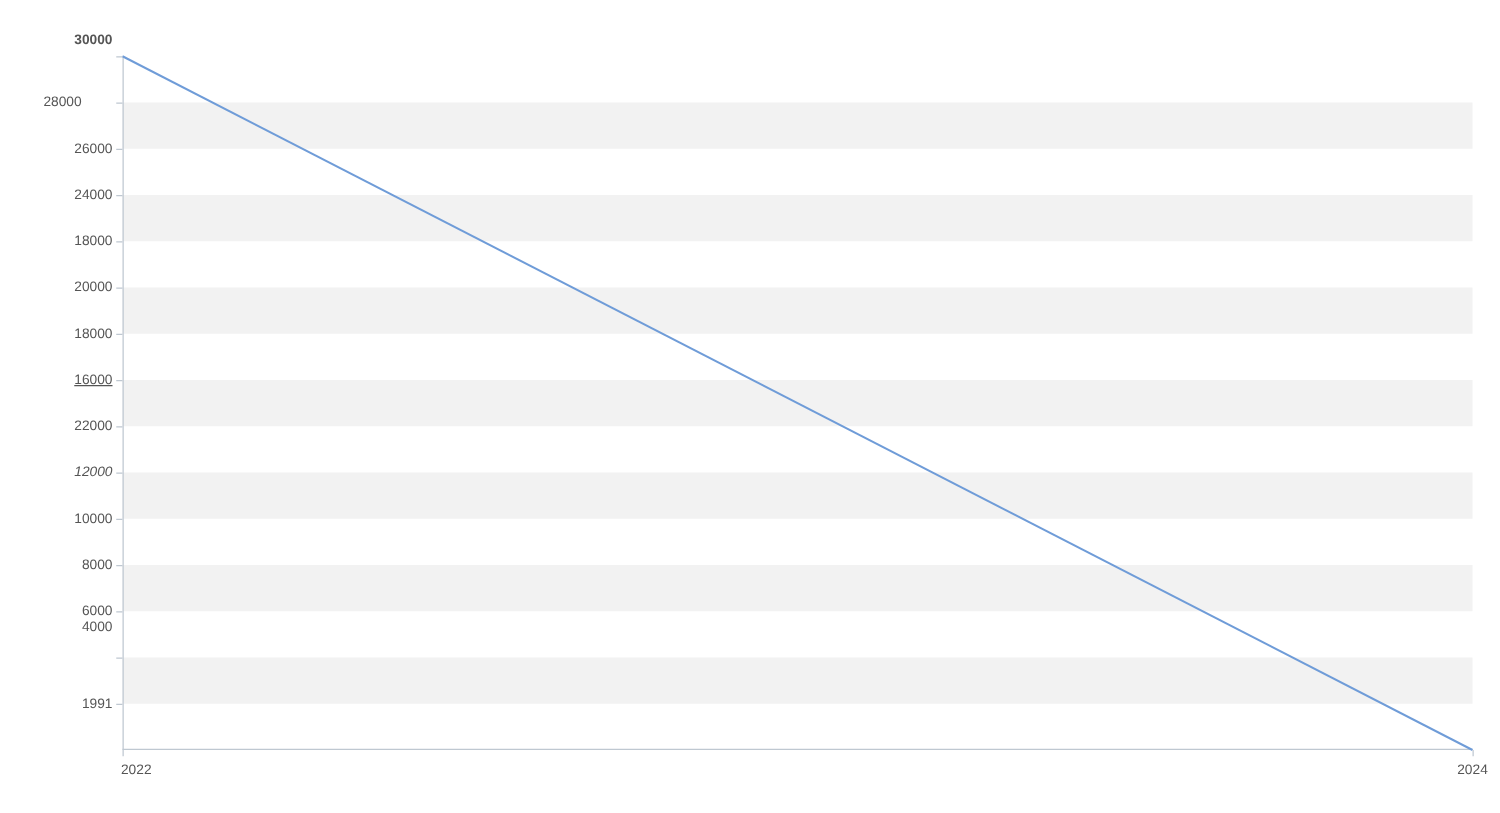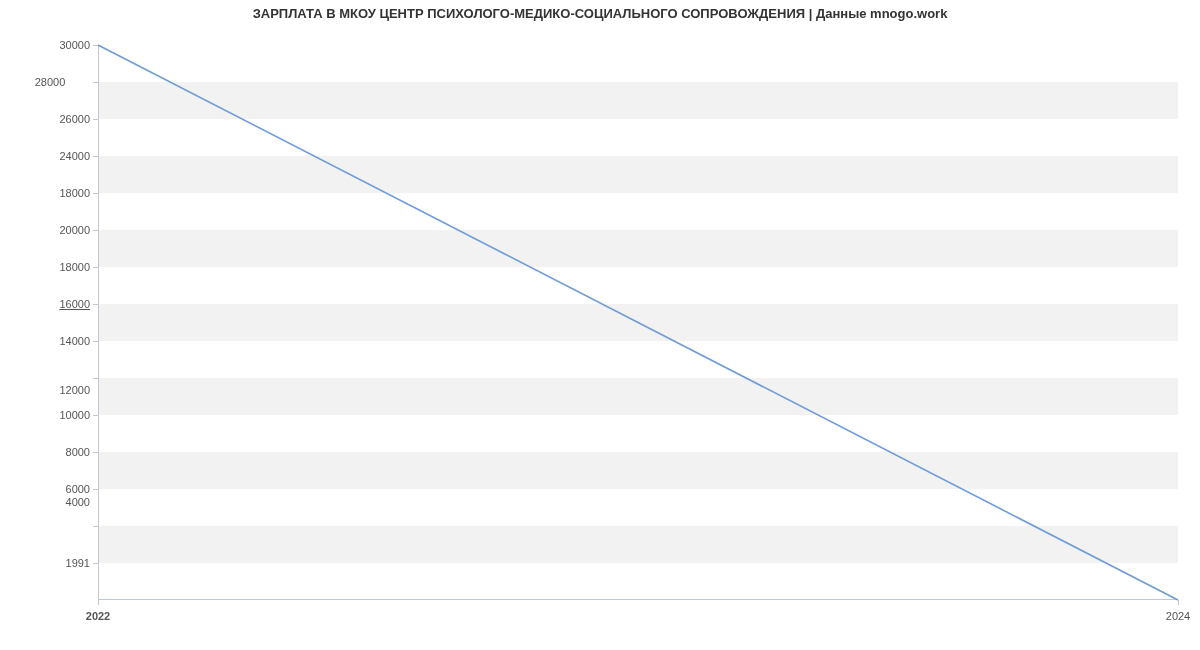--- a/index.html
+++ b/index.html
@@ -92,21 +92,20 @@
     top: 0;
     width: 100%;
     height: 100%;
     overflow: visible;
   }
 </style>
 </head>
 <body>
 
 <div class="chart-wrap">
-  <div class="title">ЗАРПЛАТА В МКОУ ЦЕНТР ПСИХОЛОГО-МЕДИКО-СОЦИАЛЬНОГО СОПРОВОЖДЕНИЯ | Данные mnogo.work</div>
 
   <div class="plot" id="plot">
       <div class="band" style="top: 37px; height: 37px;"></div>
       <div class="band" style="top: 111px; height: 37px;"></div>
       <div class="band" style="top: 185px; height: 37px;"></div>
       <div class="band" style="top: 259px; height: 37px;"></div>
       <div class="band" style="top: 333px; height: 37px;"></div>
       <div class="band" style="top: 407px; height: 37px;"></div>
       <div class="band" style="top: 481px; height: 37px;"></div>
     <div class="y-axis-line"></div>
@@ -123,32 +122,32 @@
       <div class="y-tick-mark" style="top: 296px;"></div>
       <div class="y-tick-mark" style="top: 259px;"></div>
       <div class="y-tick-mark" style="top: 222px;"></div>
       <div class="y-tick-mark" style="top: 185px;"></div>
       <div class="y-tick-mark" style="top: 148px;"></div>
       <div class="y-tick-mark" style="top: 111px;"></div>
       <div class="y-tick-mark" style="top: 74px;"></div>
       <div class="y-tick-mark" style="top: 37px;"></div>
       <div class="y-tick-mark" style="top: 0px;"></div>
       <div class="x-tick-mark" style="left: 0px;"></div>
-      <div class="x-tick-label" style="left: 0px; font-weight: bold;">2022</div>
+      <div class="x-tick-label" style="left: 11px;">2022</div>
       <div class="x-tick-mark" style="left: 1080px;"></div>
       <div class="x-tick-label" style="left: 1080px;">2024</div>
     </div>
 <div class="y-tick-label" style="top: 563px;">1991</div>
     <div class="y-tick-label" style="top: 502px;">4000</div>
     <div class="y-tick-label" style="top: 489px;">6000</div>
     <div class="y-tick-label" style="top: 452px;">8000</div>
     <div class="y-tick-label" style="top: 415px;">10000</div>
-    <div class="y-tick-label" style="top: 390px;">12000</div>
-    <div class="y-tick-label" style="top: 341px;">14000</div>
+    <div class="y-tick-label" style="top: 378px; font-style: italic;">12000</div>
+    <div class="y-tick-label" style="top: 341px;">22000</div>
     <div class="y-tick-label" style="top: 304px; text-decoration: underline;">16000</div>
     <div class="y-tick-label" style="top: 267px;">18000</div>
     <div class="y-tick-label" style="top: 230px;">20000</div>
     <div class="y-tick-label" style="top: 193px;">18000</div>
     <div class="y-tick-label" style="top: 156px;">24000</div>
     <div class="y-tick-label" style="top: 119px;">26000</div>
     <div class="y-tick-label" style="top: 82px; text-align: center;">28000</div>
-    <div class="y-tick-label" style="top: 45px;">30000</div>
+    <div class="y-tick-label" style="top: 32px; font-weight: bold;">30000</div>
   </div>
 
 </body></html>

